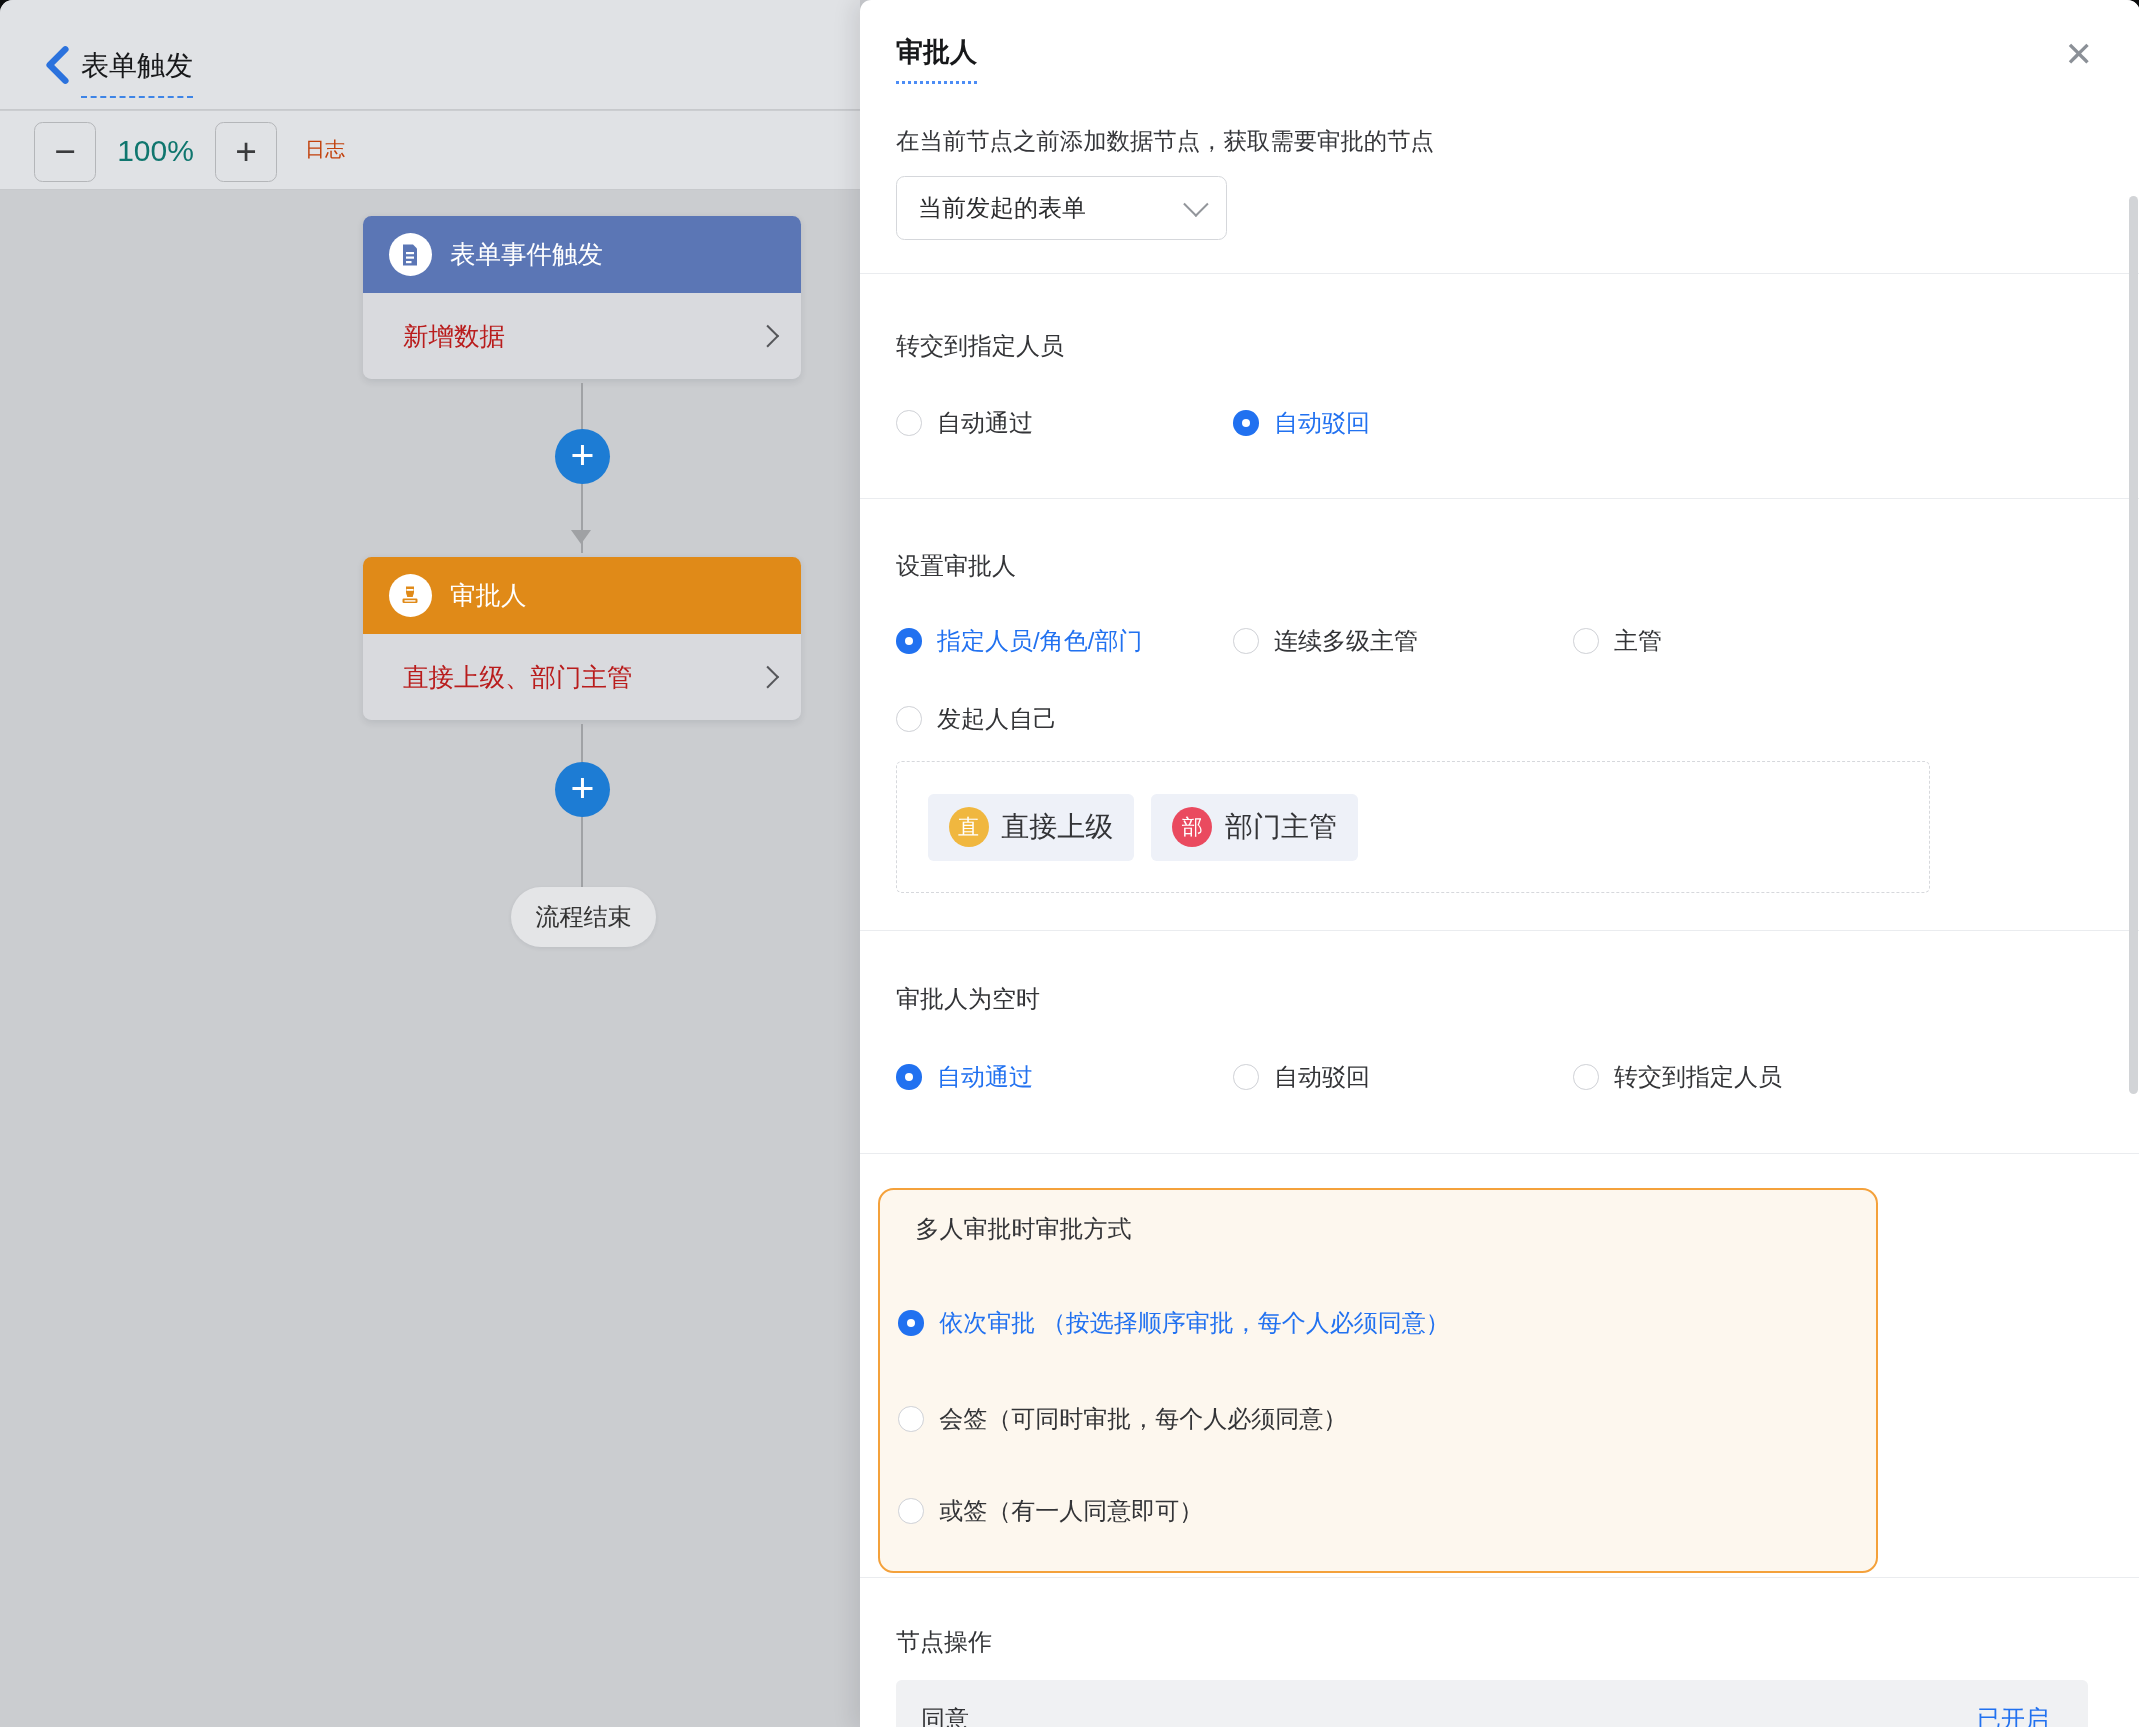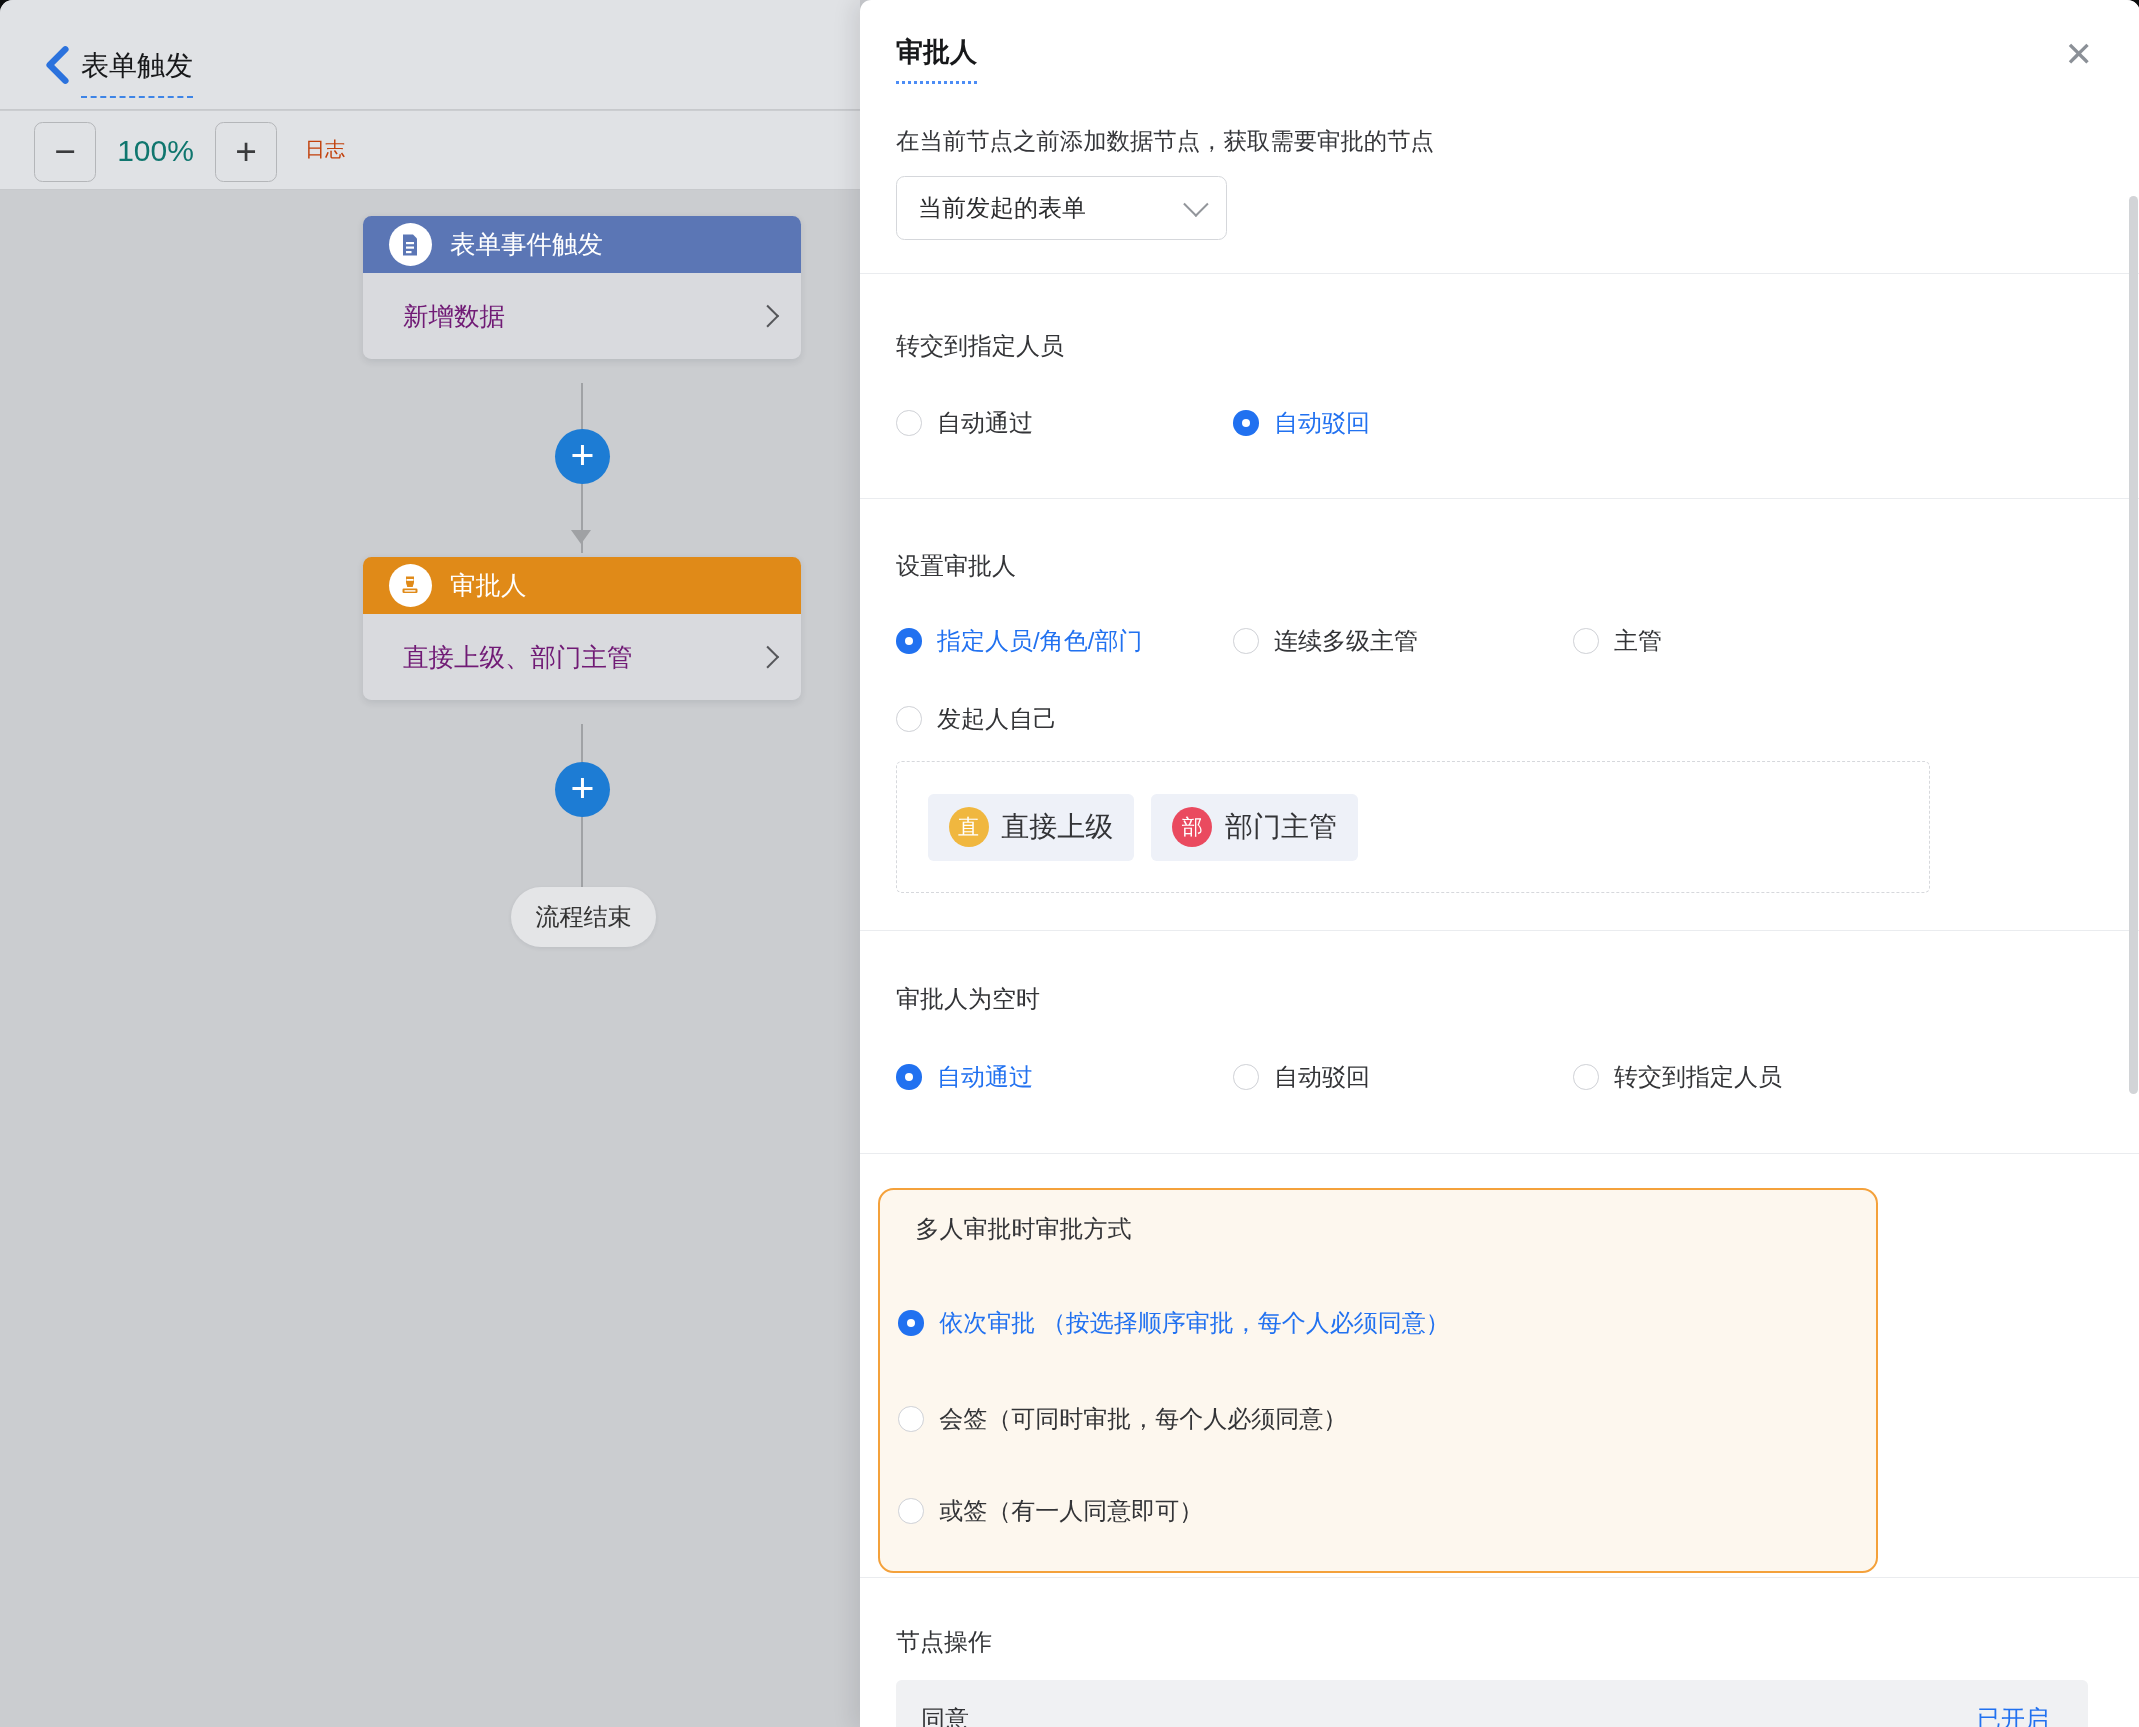--- a/index.html
+++ b/index.html
@@ -11,25 +11,25 @@
   .back-wrap{position:absolute;left:41px;top:45px;width:33px;height:40px;cursor:pointer;}
   .flow-title{position:absolute;left:81px;top:47px;font-size:28px;font-weight:500;color:#17181a;padding-bottom:11.3px;border-bottom:2.8px dashed #3d84e6;}
   #flow-toolbar{position:absolute;left:0;top:111px;width:860px;height:79px;background:#e0e2e5;border-bottom:1.4px solid #c7c9cc;}
   .zoom-btn{position:absolute;top:10.6px;width:62px;height:60px;border:1.4px solid #b4b6b9;border-radius:8.5px;background:transparent;
     font-size:37px;color:#3a3b3d;line-height:55px;text-align:center;}
   .zoom-level{position:absolute;left:96px;top:23.4px;width:119px;text-align:center;font-size:30px;color:#0f766e;}
   .log-link{position:absolute;left:305px;top:25px;font-size:20px;color:#c2410c;}
 
   
   .node{position:absolute;left:363px;width:438px;border-radius:8.5px;box-shadow:0 2.1px 7px rgba(30,35,48,.10);}
-  .node-head{height:57px;border-radius:8.5px 8.5px 0 0;display:flex;align-items:center;padding-left:25.5px;}
+  .node-head{height:77px;border-radius:8.5px 8.5px 0 0;display:flex;align-items:center;padding-left:25.5px;}
   .node-head .badge{width:43px;height:43px;border-radius:50%;background:#fff;display:flex;align-items:center;justify-content:center;flex:0 0 auto;}
   .node-head .ntitle{color:#fff;font-size:25.5px;font-weight:500;margin-left:18.4px;}
   .node-body{height:86px;background:#d9dade;border-radius:0 0 8.5px 8.5px;display:flex;align-items:center;padding:0 25.5px 0 40px;}
-  .node-body .nsub{font-size:25.5px;color:#701a75;flex:1;}
+  .node-body .nsub{font-size:25.5px;color:#b91c1c;flex:1;}
   .chev-right{width:15.6px;height:15.6px;border-top:2.8px solid #55565a;border-right:2.8px solid #55565a;transform:rotate(45deg);flex:0 0 auto;}
   #trigger-node .node-head{background:#5b76b5;}
   #approver-node .node-head{background:#e08a18;}
 
   .conn{position:absolute;left:581px;width:2.1px;background:#a0a2a5;}
   .add-btn{position:absolute;left:555px;width:55px;height:55px;border-radius:50%;background:#1d7cd4;color:#fff;
     font-size:41px;font-weight:300;display:flex;align-items:center;justify-content:center;line-height:1;padding-bottom:2.8px;}
   .arrow-down{position:absolute;left:571px;width:0;height:0;border-left:10.6px solid transparent;border-right:10.6px solid transparent;border-top:14px solid #9fa1a4;}
   #end-pill{position:absolute;left:511px;top:887px;width:145px;height:60px;background:#e4e5e7;border-radius:31px;
     display:flex;align-items:center;justify-content:center;font-size:24px;color:#333;box-shadow:0 1.4px 4.3px rgba(30,35,48,.08);}

